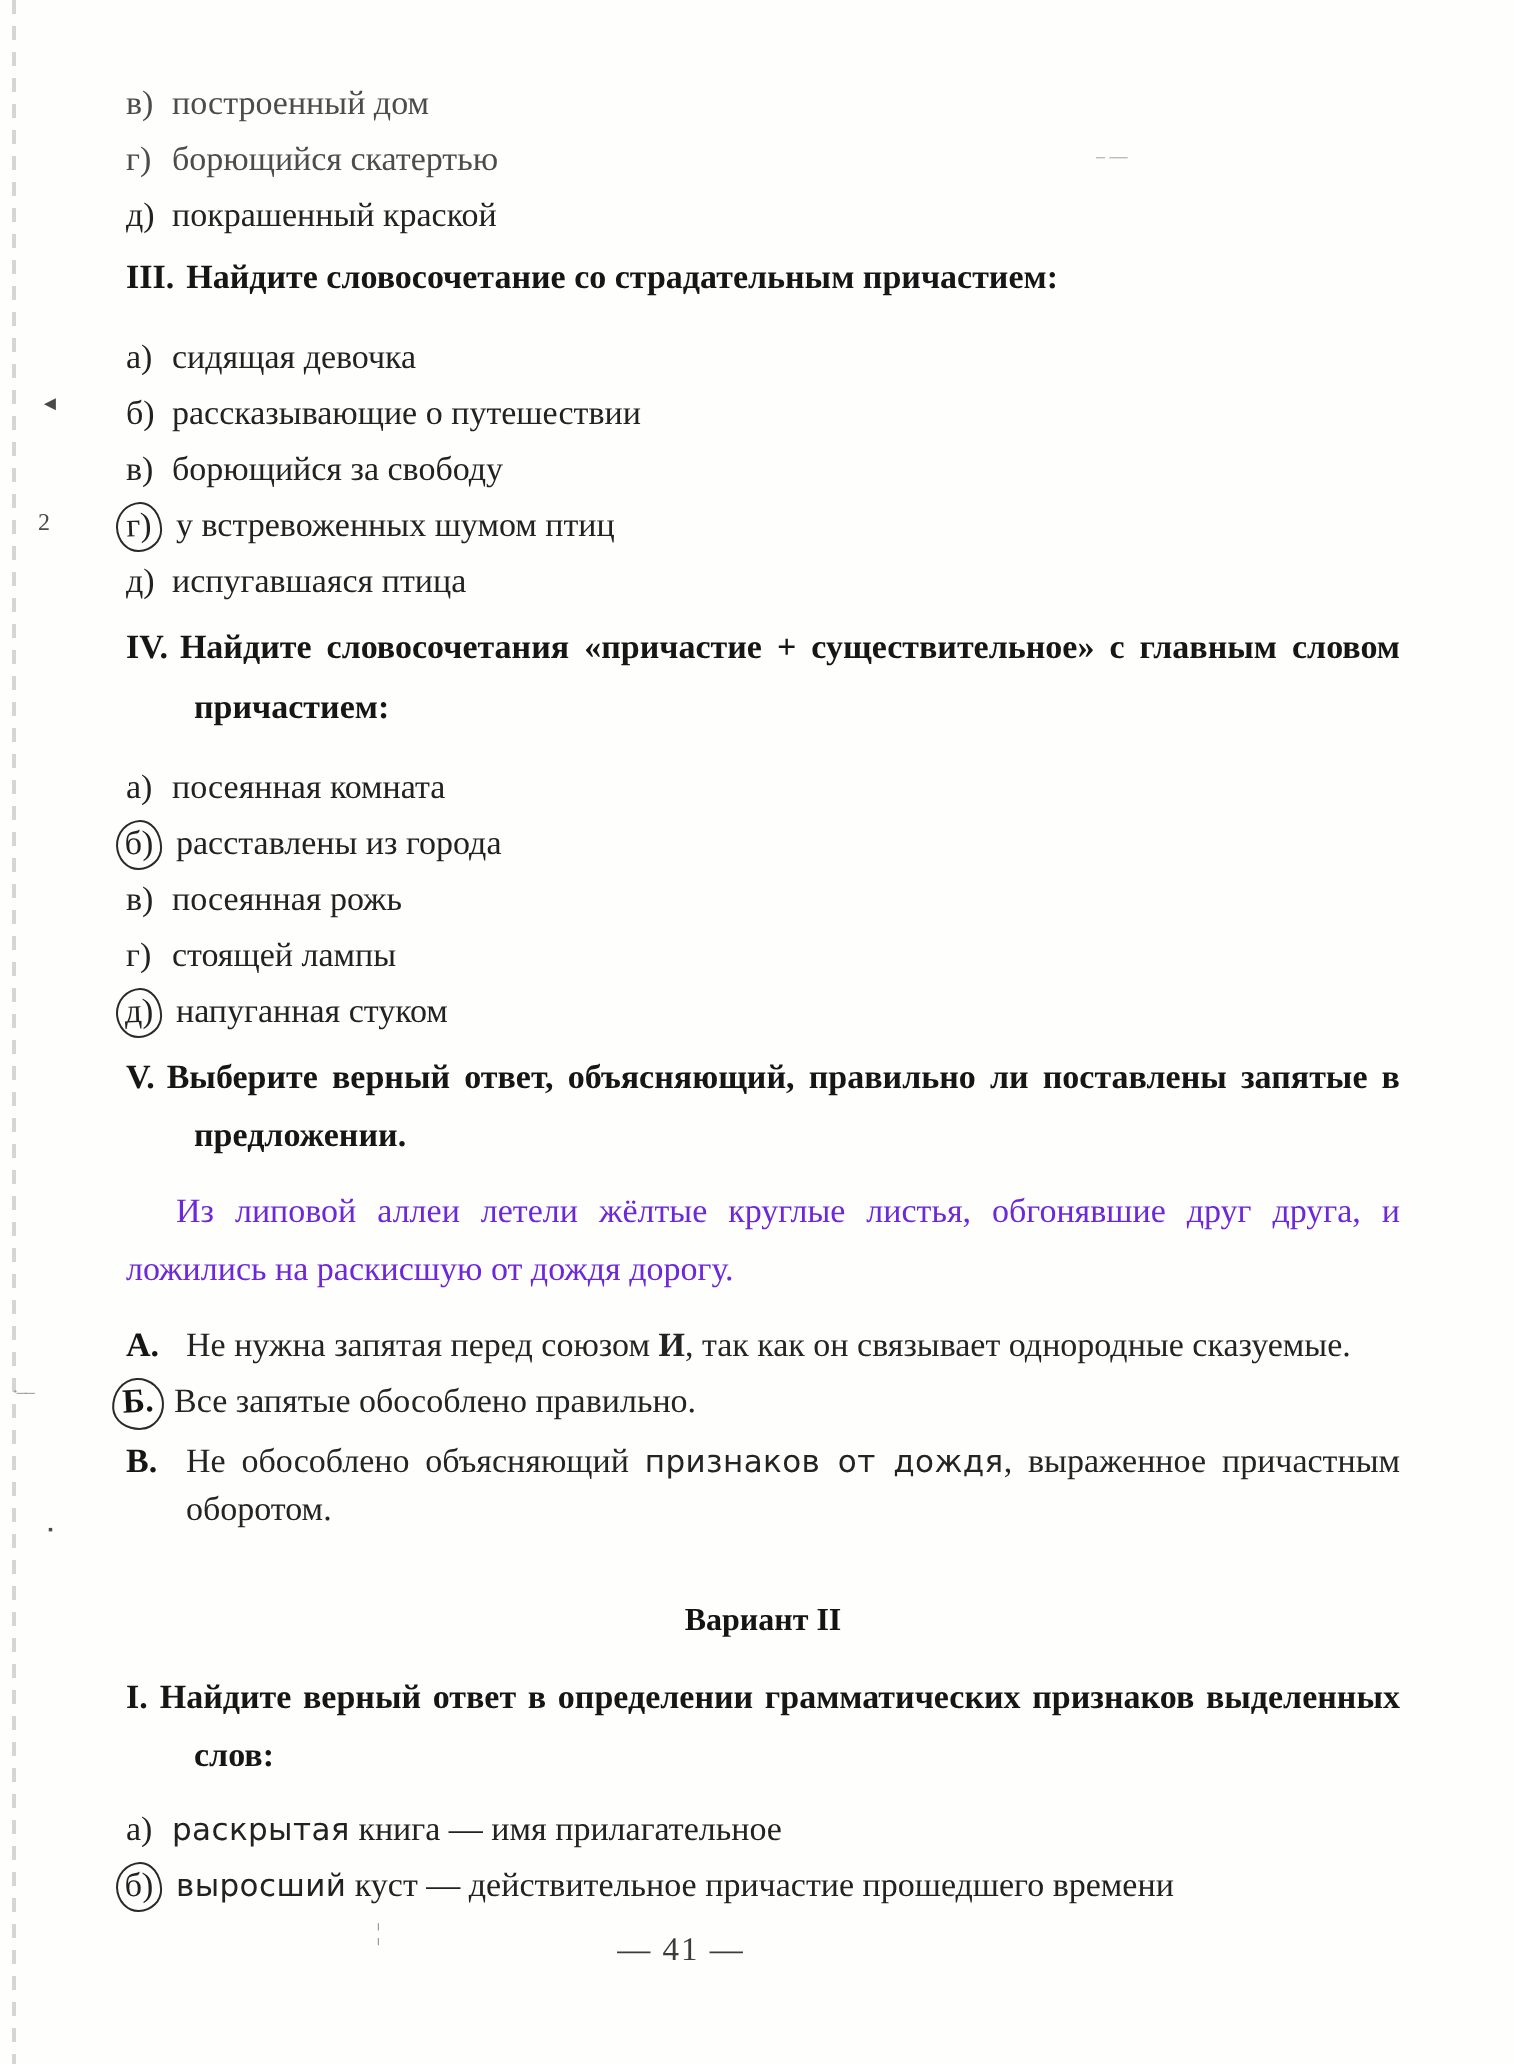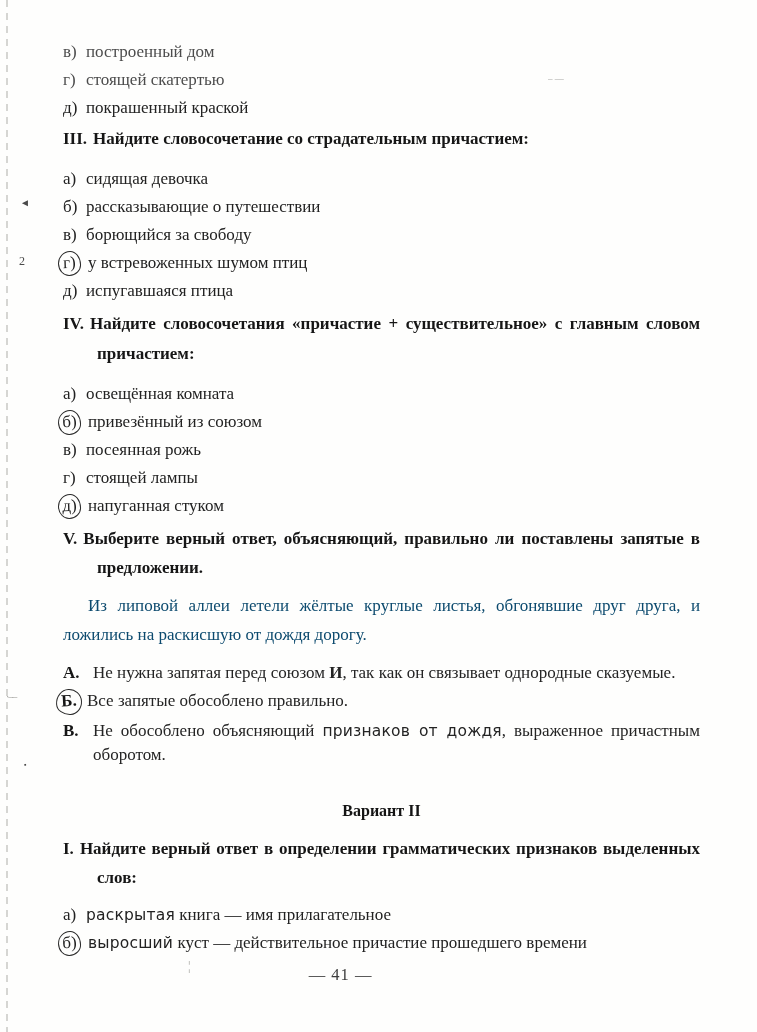--- a/index.html
+++ b/index.html
@@ -39,21 +39,21 @@
     transform:rotate(-2deg);
   }
   .task-heading{
     margin:2px 0 11px;line-height:30px;font-size:17px;font-weight:bold;color:#161616;
     padding-left:34px;text-indent:-34px;text-align:justify;
   }
   .task-heading .numeral{margin-right:6px;text-indent:0;}
   .group{margin:0 0 0;}
   .mt4{margin-top:4px;}
   .sentence{
-    margin:0;line-height:29px;font-size:17px;text-align:justify;text-indent:25px;color:#0c4a6e;
+    margin:0;line-height:29px;font-size:17px;text-align:justify;text-indent:25px;color:#6d28d9;
   }
   .options{margin-top:12px;}
   .option{
     margin:0 0 4px;line-height:24px;font-size:17px;text-align:justify;
     padding-left:30px;text-indent:-30px;color:#242424;
   }
   .option .opt-label{
     display:inline-block;width:24px;font-weight:bold;text-indent:0;margin-right:6px;color:#161616;
   }
   .option .opt-label.circled{
@@ -88,21 +88,21 @@
   <span class="artifact light" style="left:548px;top:74px;font-size:9px;">– ––</span>
   <span class="artifact light" style="left:188px;top:960px;font-size:12px;">¦</span>
 
   <main class="content">
 
     <section class="group">
       <p class="item faded">
         <span class="opt-letter">в)</span><span>построенный дом</span>
       </p>
       <p class="item faded">
-        <span class="opt-letter">г)</span><span>стоящей скатертью</span>
+        <span class="opt-letter">г)</span><span>борющийся скатертью</span>
       </p>
       <p class="item">
         <span class="opt-letter">д)</span><span>покрашенный краской</span>
       </p>
     </section>
 
     <section class="group">
       <p class="task-heading">
         <span class="numeral">III.</span><span>Найдите словосочетание со страдательным причастием:</span>
       </p>
@@ -121,24 +121,24 @@
       <p class="item">
         <span class="opt-letter">д)</span><span>испугавшаяся птица</span>
       </p>
     </section>
 
     <section class="group">
       <p class="task-heading mt4">
         <span class="numeral">IV.</span><span>Найдите словосочетания «причастие + существительное» с главным словом причастием:</span>
       </p>
       <p class="item">
-        <span class="opt-letter">а)</span><span>освещённая комната</span>
+        <span class="opt-letter">а)</span><span>посеянная комната</span>
       </p>
       <p class="item">
-        <span class="opt-letter circled">б)</span><span>привезённый из союзом</span>
+        <span class="opt-letter circled">б)</span><span>расставлены из города</span>
       </p>
       <p class="item">
         <span class="opt-letter">в)</span><span>посеянная рожь</span>
       </p>
       <p class="item">
         <span class="opt-letter">г)</span><span>стоящей лампы</span>
       </p>
       <p class="item">
         <span class="opt-letter circled">д)</span><span>напуганная стуком</span>
       </p>

